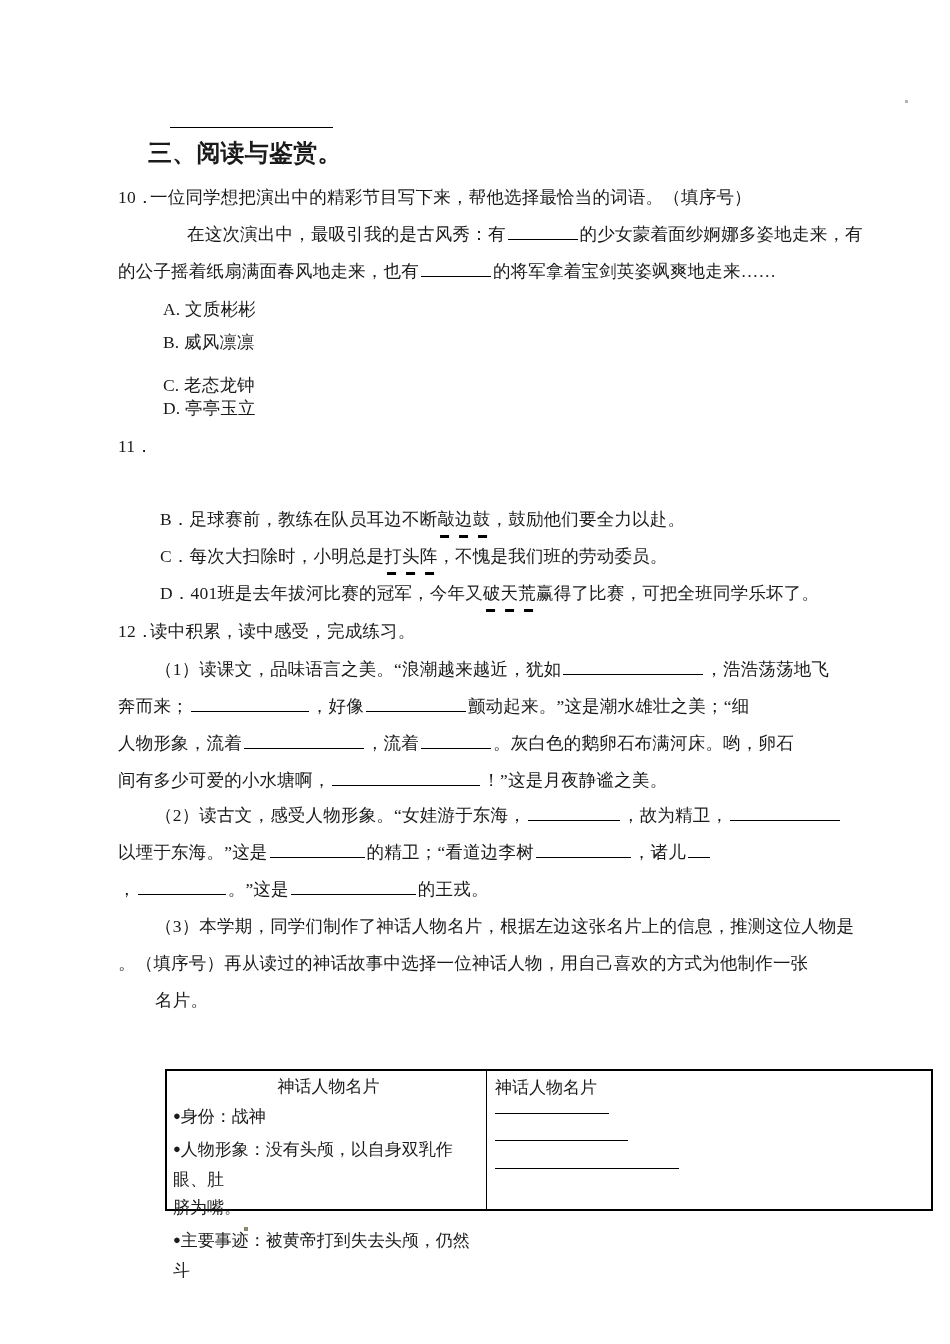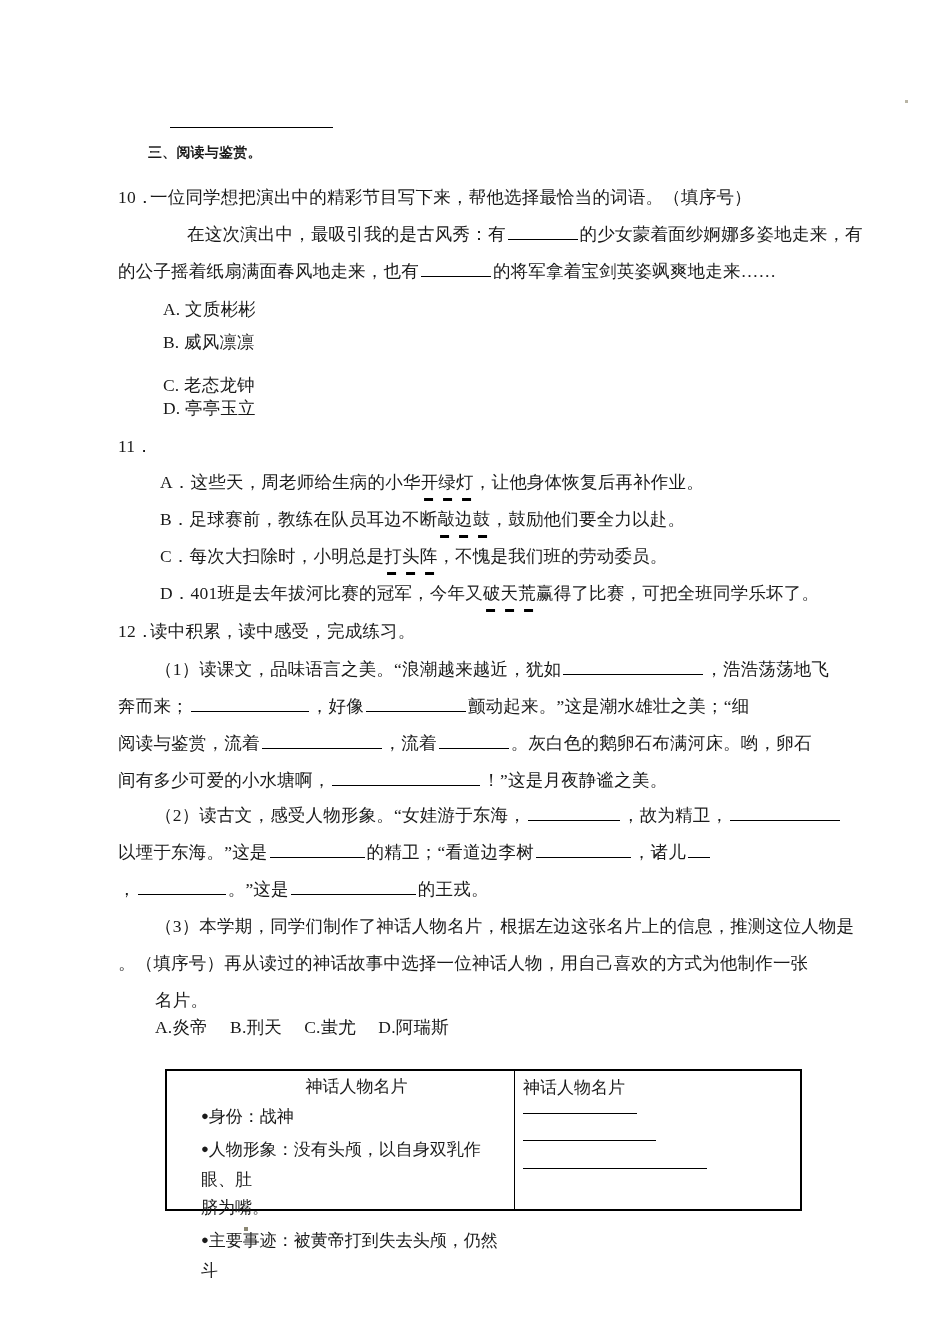--- a/index.html
+++ b/index.html
@@ -67,26 +67,25 @@
     background-size: 19px 3px;
     background-repeat: repeat-x;
     background-position: center bottom;
   }
 
   
   .card-table {
     position: absolute;
     left: 165px;
     top: 1069px;
-    width: 637px;
+    width: 768px;
     height: 142px;
     border: 2.2px solid #000;
     box-sizing: border-box;
     display: flex;
-    padding-left: 28px;
   }
   .cell-left {
     width: 320px;
     box-sizing: border-box;
     border-right: 1.4px solid #000;
     padding: 4px 2px 0 6px;
     position: relative;
   }
   .cell-right {
     flex: 1;
@@ -136,43 +135,40 @@
 </head>
 <body>
 
 <div class="page">
 
   <div class="speck speck-top"></div>
   <div class="speck" style="left:244px; top:1227px;"></div>
 
   <div class="top-rule"></div>
 
-  <div class="line cn bold" style="left:148px; top:141px; font-size:14px;">三、阅读与鉴赏。</div>
+  <div class="line cn bold" style="left:148px; top:141px; font-size:24px;">三、阅读与鉴赏。</div>
 
   <div class="line cn" style="left:118px; top:185px;">10．</div>
   <div class="line cn" style="left:150px; top:185px;">一位同学想把演出中的精彩节目写下来，帮他选择最恰当的词语。（填序号）</div>
 
   <div class="line cn" style="left:175px; top:222px;margin-left:12px;">
     <span>在这次演出中，最吸引我的是古风秀：有</span><span class="blank" style="width:70px;"></span><span>的少女蒙着面纱婀娜多姿地走来，有</span>
   </div>
 
   <div class="line cn" style="left:118px; top:259px;">
     <span>的公子摇着纸扇满面春风地走来，也有</span><span class="blank" style="width:70px;"></span><span>的将军拿着宝剑英姿飒爽地走来……</span>
   </div>
 
   <div class="line cn" style="left:163px; top:297px;">A. 文质彬彬</div>
   <div class="line cn" style="left:163px; top:330px;">B. 威风凛凛</div>
   <div class="line cn" style="left:163px; top:373px;">C. 老态龙钟</div>
   <div class="line cn" style="left:163px; top:396px;">D. 亭亭玉立</div>
 
   <div class="line cn" style="left:118px; top:434px;">11．</div>
 
-  <div class="line cn" style="left:160px; top:470px;">
-    <span>A．</span><span>这些天，周老师给生病的小华</span><span class="emph">开绿灯</span><span>，让他身体恢复后再补作业。</span>
-  </div>
 
   <div class="line cn" style="left:160px; top:507px;">
     <span>B．</span><span>足球赛前，教练在队员耳边不断</span><span class="emph">敲边鼓</span><span>，鼓励他们要全力以赴。</span>
   </div>
 
   <div class="line cn" style="left:160px; top:544px;">
     <span>C．</span><span>每次大扫除时，小明总是</span><span class="emph">打头阵</span><span>，不愧是我们班的劳动委员。</span>
   </div>
 
   <div class="line cn" style="left:160px; top:581px;">
@@ -184,21 +180,21 @@
 
   <div class="line cn" style="left:155px; top:657px;">
     <span>（1）</span><span>读课文，品味语言之美。“浪潮越来越近，犹如</span><span class="blank" style="width:140px;"></span><span>，浩浩荡荡地飞</span>
   </div>
 
   <div class="line cn" style="left:118px; top:694px;">
     <span>奔而来；</span><span class="blank" style="width:118px;"></span><span>，好像</span><span class="blank" style="width:100px;"></span><span>颤动起来。”这是潮水雄壮之美；“细</span>
   </div>
 
   <div class="line cn" style="left:118px; top:731px;">
-    <span>阅读与鉴赏，流着</span><span class="blank" style="width:120px;"></span><span>，流着</span><span class="blank" style="width:70px;"></span><span>。灰白色的鹅卵石布满河床。哟，卵石</span>
+    <span>人物形象，流着</span><span class="blank" style="width:120px;"></span><span>，流着</span><span class="blank" style="width:70px;"></span><span>。灰白色的鹅卵石布满河床。哟，卵石</span>
   </div>
 
   <div class="line cn" style="left:118px; top:768px;text-align:center;">
     <span>间有多少可爱的小水塘啊，</span><span class="blank" style="width:148px;"></span><span>！”这是月夜静谧之美。</span>
   </div>
 
   <div class="line cn" style="left:155px; top:803px;">
     <span>（2）</span><span>读古文，感受人物形象。“女娃游于东海，</span><span class="blank" style="width:92px;"></span><span>，故为精卫，</span><span class="blank" style="width:110px;"></span>
   </div>
 
@@ -208,21 +204,20 @@
 
   <div class="line cn" style="left:118px; top:877px;">
     <span>，</span><span class="blank" style="width:88px;"></span><span>。”这是</span><span class="blank" style="width:125px;"></span><span>的王戎。</span>
   </div>
 
   <div class="line cn" style="left:155px; top:914px;">
     <span>（3）</span><span>本学期，同学们制作了神话人物名片，根据左边这张名片上的信息，推测这位人物是</span>
   </div>
   <div class="line cn" style="left:118px; top:951px;">。（填序号）再从读过的神话故事中选择一位神话人物，用自己喜欢的方式为他制作一张</div>
   <div class="line cn" style="left:155px; top:988px;">名片。</div>
-  <div class="line cn" style="left:155px; top:1015px;">A.炎帝　 B.刑天　 C.蚩尤　 D.阿瑞斯</div>
 
   <div class="card-table">
 
     <div class="cell-left">
       <div class="card-title-center">神话人物名片</div>
 
       <div class="bullet-row">
         <span class="dot">●</span><span>身份：战神</span>
       </div>
 

